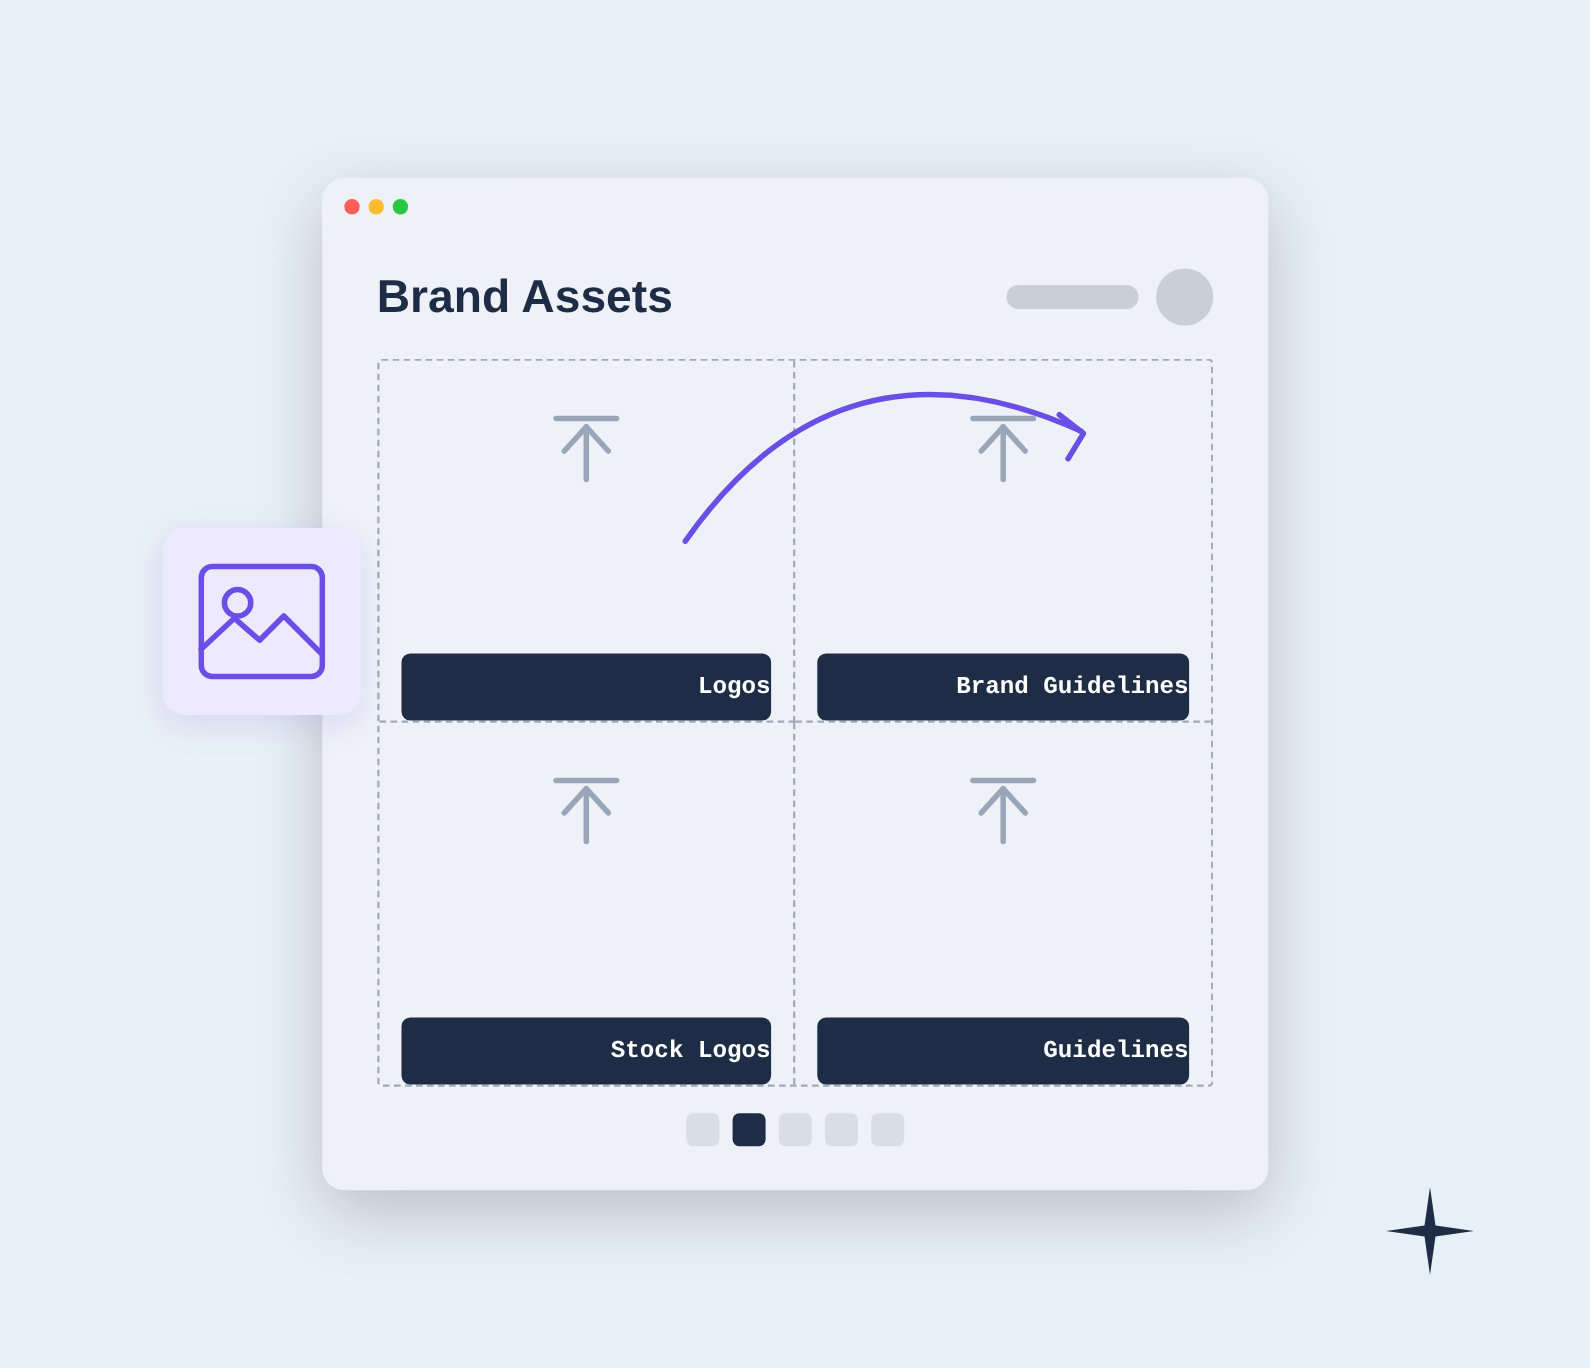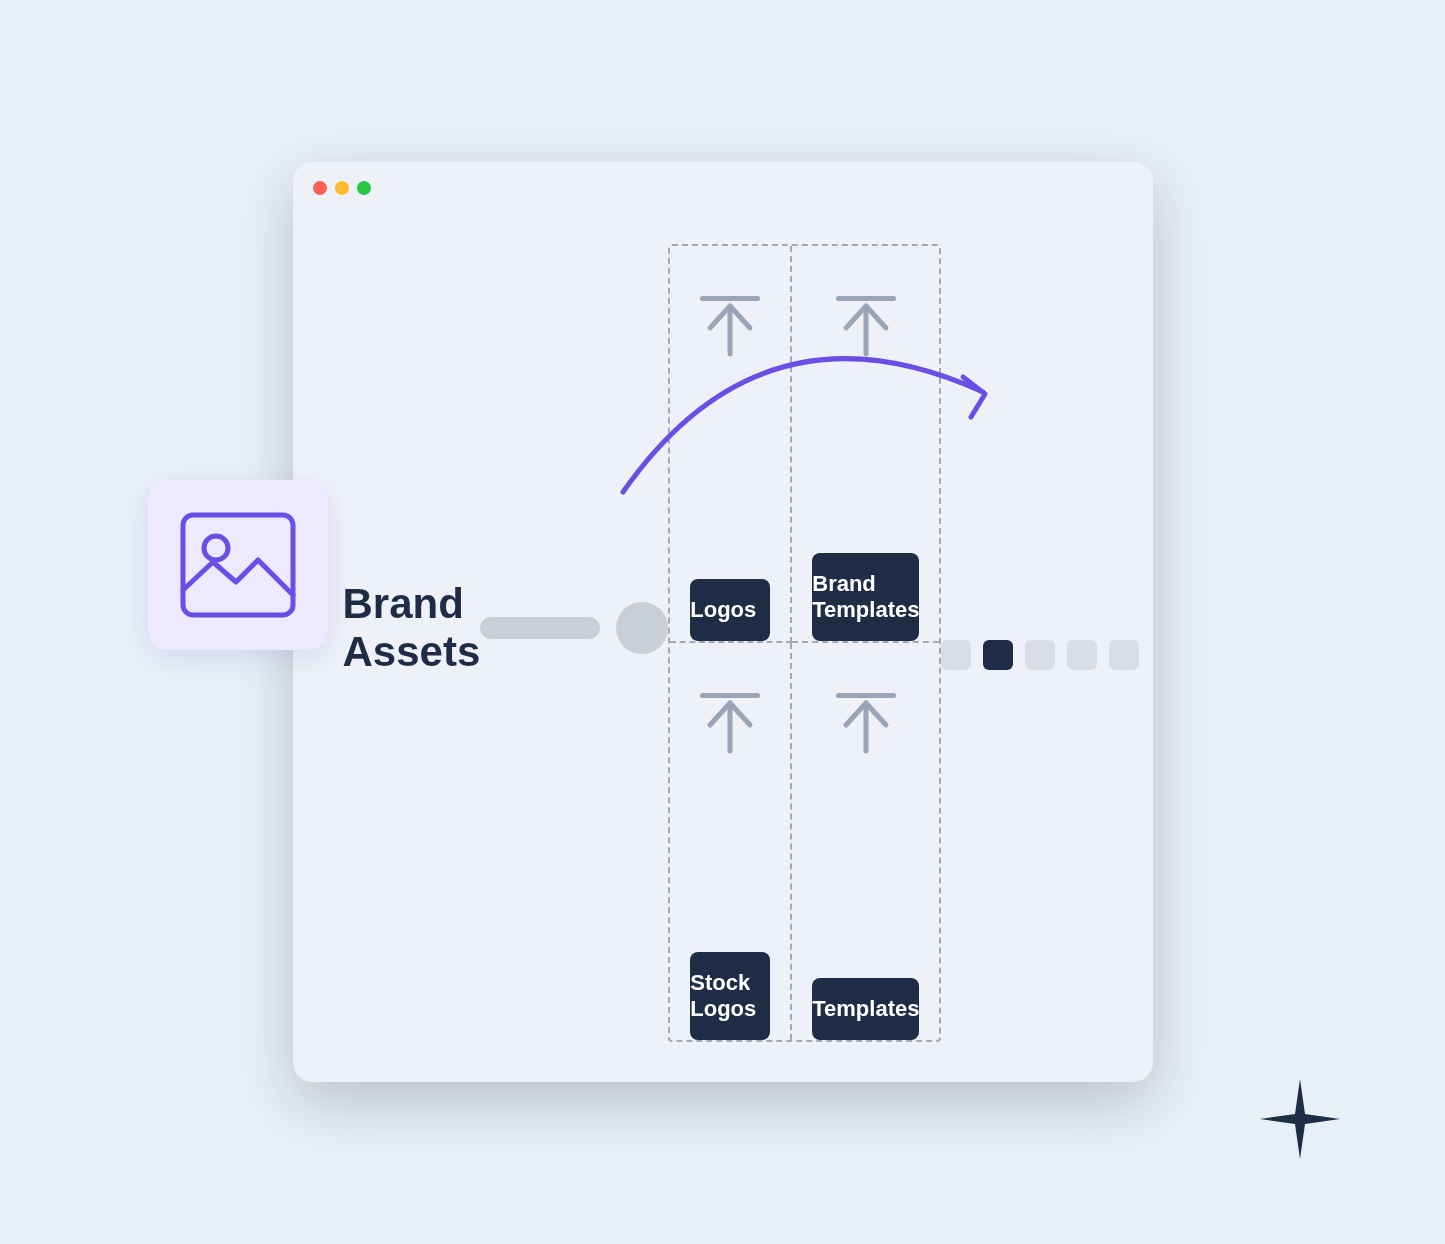--- a/index.html
+++ b/index.html
@@ -41,20 +41,21 @@
       border-radius: 50%;
     }
     .dot-red { background: #ff5f57; }
     .dot-yellow { background: #febc2e; }
     .dot-green { background: #28c840; }
 
     .browser-content {
       padding: 30px 50px 40px 50px;
       height: calc(100% - 52px);
       display: flex;
+      flex-direction: column;
     }
 
     .page-header {
       display: flex;
       align-items: center;
       justify-content: space-between;
       margin-bottom: 30px;
     }
 
     .page-title {
@@ -126,26 +127,27 @@
 
     .upload-svg {
       width: 80px;
       height: 80px;
     }
 
     .cell-label {
       width: 100%;
       background: #1e2d45;
       color: white;
-      text-align: left;
+      text-align: right;
       font-size: 22px;
       font-weight: 700;
       padding: 18px 0;
       border-radius: 8px;
       margin-bottom: 0;
+      font-family: Liberation Mono, monospace;
     }
 
     .pagination {
       display: flex;
       justify-content: center;
       align-items: center;
       gap: 12px;
       margin-top: 24px;
     }
 
@@ -237,21 +239,21 @@
       </div>
 
       <div class="grid-cell">
         <div class="upload-icon">
           <svg class="upload-svg" viewBox="0 0 80 80" fill="none" xmlns="http://www.w3.org/2000/svg">
             <rect x="10" y="10" width="60" height="5" rx="2.5" fill="#9aa5b8"></rect>
             <line x1="40" y1="20" x2="40" y2="68" stroke="#9aa5b8" stroke-width="5" stroke-linecap="round"></line>
             <polyline points="20,42 40,20 60,42" fill="none" stroke="#9aa5b8" stroke-width="5" stroke-linejoin="round" stroke-linecap="round"></polyline>
           </svg>
         </div>
-        <div class="cell-label">Brand Templates</div>
+        <div class="cell-label">Brand Guidelines</div>
       </div>
 
       <div class="grid-cell">
         <div class="upload-icon">
           <svg class="upload-svg" viewBox="0 0 80 80" fill="none" xmlns="http://www.w3.org/2000/svg">
             <rect x="10" y="10" width="60" height="5" rx="2.5" fill="#9aa5b8"></rect>
             <line x1="40" y1="20" x2="40" y2="68" stroke="#9aa5b8" stroke-width="5" stroke-linecap="round"></line>
             <polyline points="20,42 40,20 60,42" fill="none" stroke="#9aa5b8" stroke-width="5" stroke-linejoin="round" stroke-linecap="round"></polyline>
           </svg>
         </div>
@@ -259,21 +261,21 @@
       </div>
 
       <div class="grid-cell">
         <div class="upload-icon">
           <svg class="upload-svg" viewBox="0 0 80 80" fill="none" xmlns="http://www.w3.org/2000/svg">
             <rect x="10" y="10" width="60" height="5" rx="2.5" fill="#9aa5b8"></rect>
             <line x1="40" y1="20" x2="40" y2="68" stroke="#9aa5b8" stroke-width="5" stroke-linecap="round"></line>
             <polyline points="20,42 40,20 60,42" fill="none" stroke="#9aa5b8" stroke-width="5" stroke-linejoin="round" stroke-linecap="round"></polyline>
           </svg>
         </div>
-        <div class="cell-label">Templates</div>
+        <div class="cell-label">Guidelines</div>
       </div>
 
     </div>
 
     <div class="pagination">
       <div class="page-dot"></div>
       <div class="page-dot active"></div>
       <div class="page-dot"></div>
       <div class="page-dot"></div>
       <div class="page-dot"></div>

